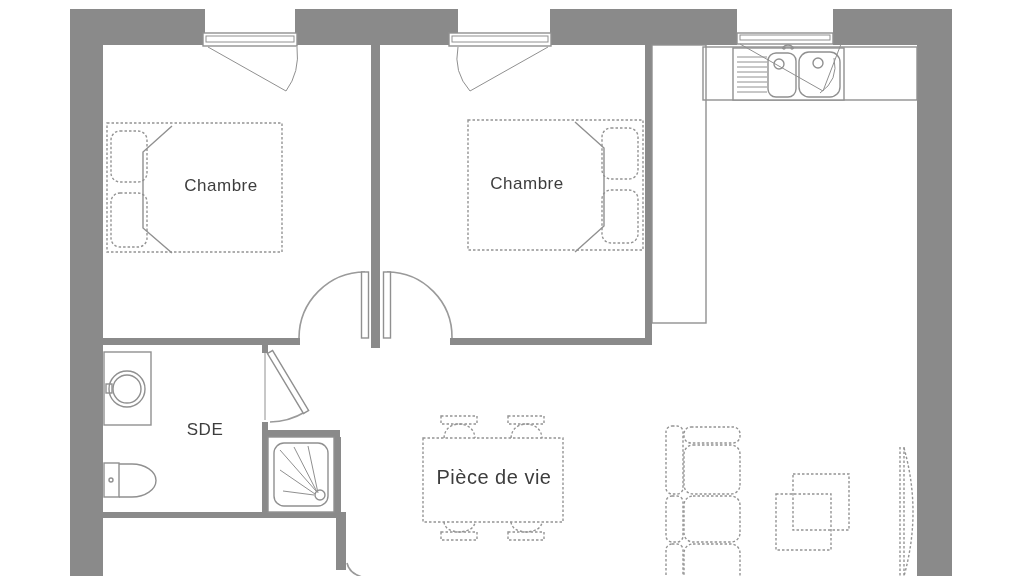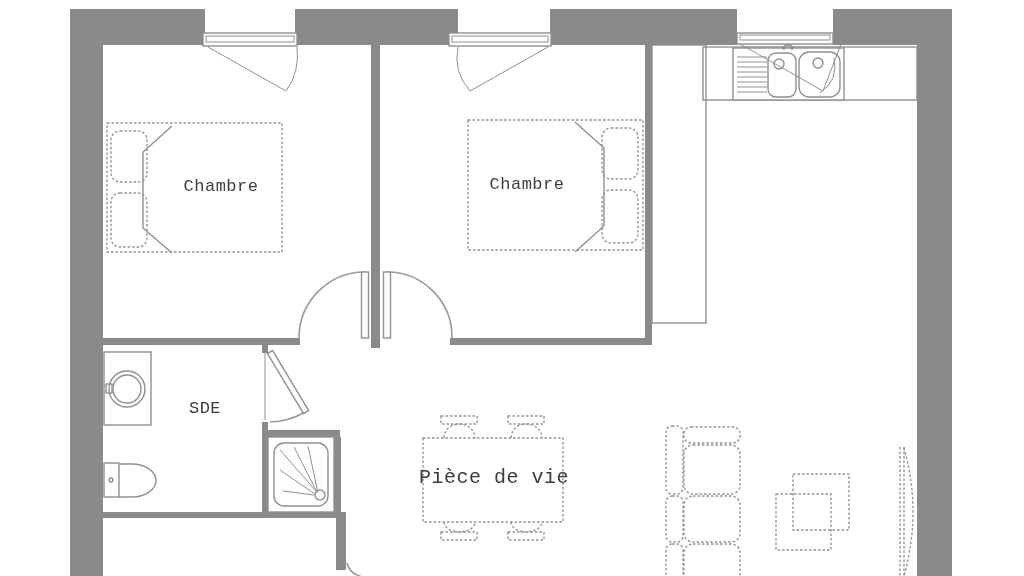--- a/index.html
+++ b/index.html
@@ -4,21 +4,21 @@
 <style>
   :root{
     --wall:#8a8a8a; --line:#909090; --furn:#949494; --label:#3d3d3d; --background:#ffffff;
   }
   html,body{margin:0;padding:0;background:var(--background);}
   #plan{position:relative;width:1024px;height:576px;overflow:hidden;background:var(--background);
         font-family:"Liberation Sans", sans-serif;}
   .wall{position:absolute;background:var(--wall);}
   svg{position:absolute;left:0;top:0;}
   .room-label{position:absolute;color:var(--label);font-size:17px;letter-spacing:.5px;
-              text-align:left;white-space:nowrap;transform:translate(-50%,-50%);font-family:Liberation Mono, monospace;}
+              text-align:left;white-space:nowrap;transform:translate(-50%,-50%);}
   .fix{stroke:var(--line);fill:none;stroke-width:1.4;}
   .fixw{stroke:var(--line);fill:#fff;stroke-width:1.4;}
   .thin{stroke:var(--line);fill:none;stroke-width:1;}
   .dash{stroke:var(--furn);fill:none;stroke-width:1.4;stroke-dasharray:2.5 2;}
   .arc{stroke:#9a9a9a;fill:none;stroke-width:1.6;}
 </style>
 </head>
 <body>
 
 <div id="plan">
@@ -165,15 +165,15 @@
 
     <g>
       <line class="dash" x1="900" y1="447" x2="900" y2="576"></line>
       <line class="dash" x1="904" y1="447" x2="904" y2="576"></line>
       <path class="dash" d="M904,448 Q922,512 904,576"></path>
     </g>
   </svg>
 
   <div class="room-label" style="left:221px;top:186px">Chambre</div>
   <div class="room-label" style="left:527px;top:184px">Chambre</div>
-  <div class="room-label" style="left:205px;top:408px">SDE</div>
+  <div class="room-label" style="left:205px;top:430px">SDE</div>
   <div class="room-label" style="left:494px;top:477px;font-size:20px">Pièce de vie</div>
 </div>
 
 </body></html>

